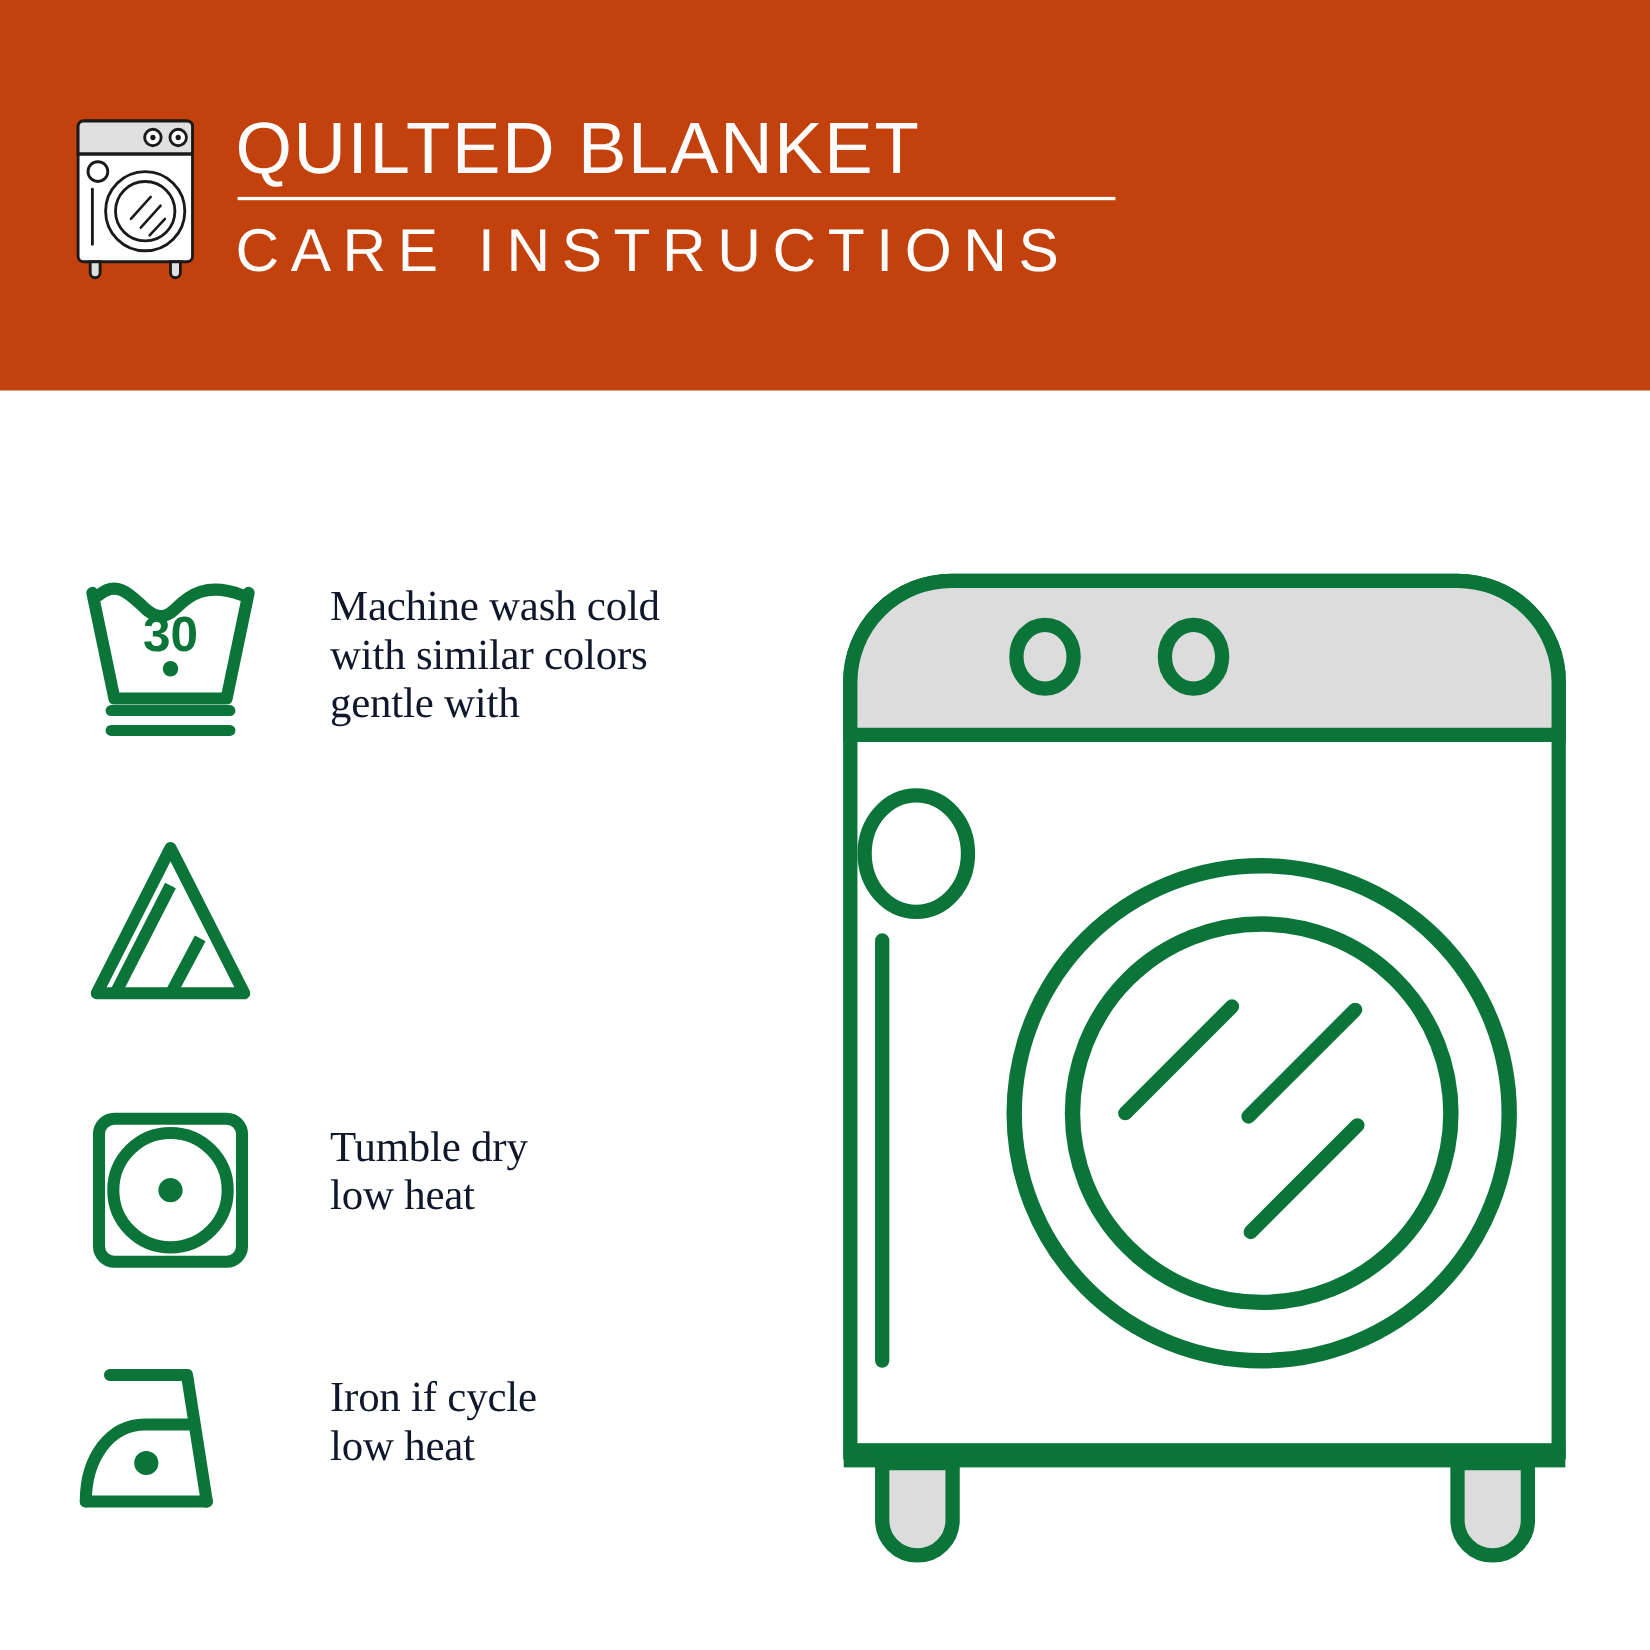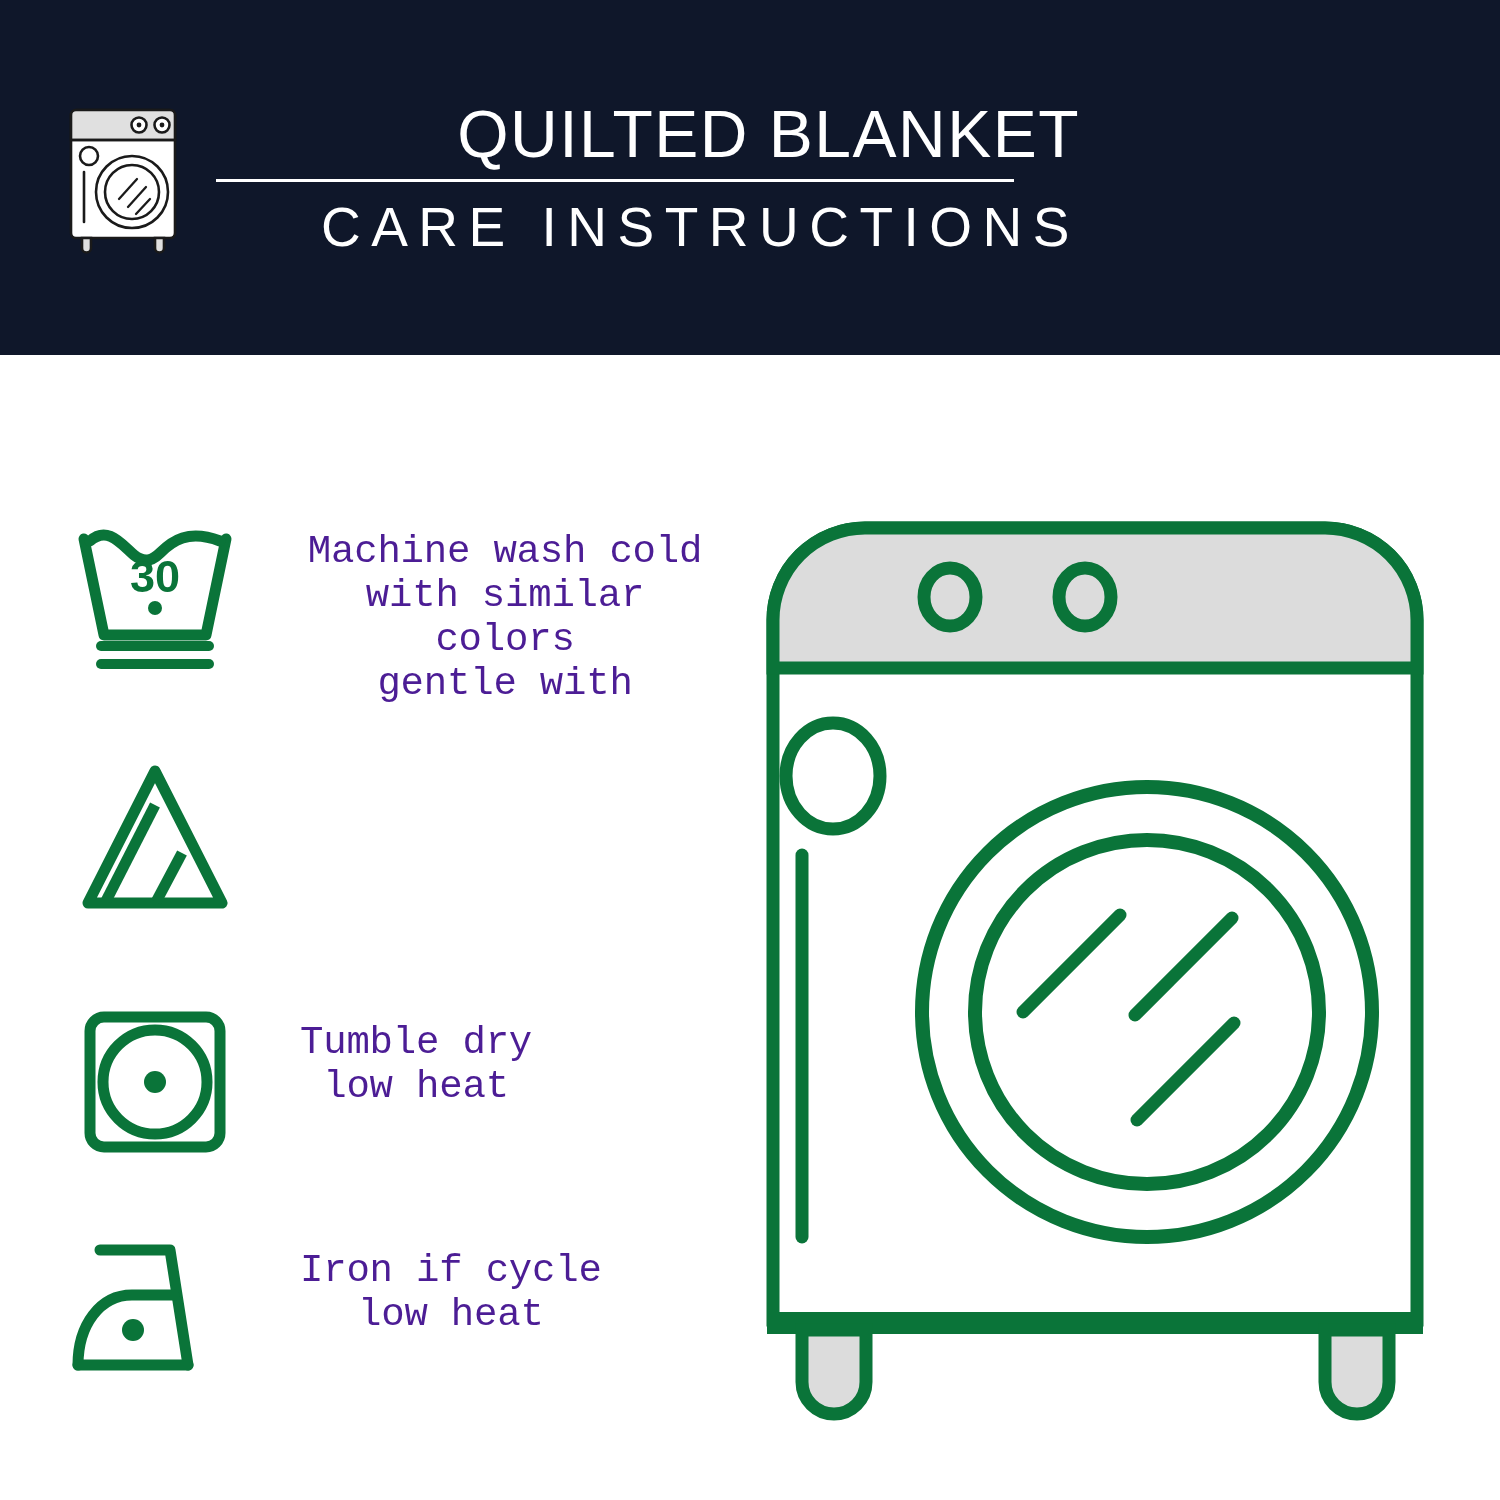--- a/index.html
+++ b/index.html
@@ -15,23 +15,22 @@
     position: relative;
   }
 
   
   .header {
     position: absolute;
     left: 0;
     top: 0;
     width: 1500px;
     height: 355px;
-    background: #0f172a;
+    background: #c2410c;
     box-sizing: border-box;
-    text-align: right;
   }
   .header-inner {
     position: absolute;
     left: 62px;
     top: 98px;
     width: 1000px;
     height: 175px;
   }
   .header-logo {
     position: absolute;
@@ -74,37 +73,36 @@
   
   .care-list {
     position: absolute;
     left: 70px;
     top: 505px;
     width: 640px;
   }
   .care-row {
     position: relative;
     height: 240px;
-    text-align: center;
   }
   .care-row:last-child { height: 180px; }
   .care-symbol {
     position: absolute;
     left: 0;
     top: 0;
     width: 170px;
     height: 170px;
   }
   .care-text {
     position: absolute;
     left: 230px;
-    font-family: Liberation Mono, monospace;
+    font-family: Liberation Serif, serif;
     font-size: 39px;
     line-height: 44px;
-    color: #4c1d95;
+    color: #0f172a;
     font-weight: 400;
     letter-spacing: -0.2px;
   }
   .care-row.r1 .care-text { top: 25px; }
   .care-row.r2 .care-text { top: 45px; }
   .care-row.r2 .care-symbol { top: 10px; }
   .care-row.r3 .care-text { top: 36px; }
   .care-row.r3 .care-symbol { top: 10px; }
   .care-row.r4 .care-text { top: 24px; }
   .care-row.r4 .care-symbol { top: 0px; }

